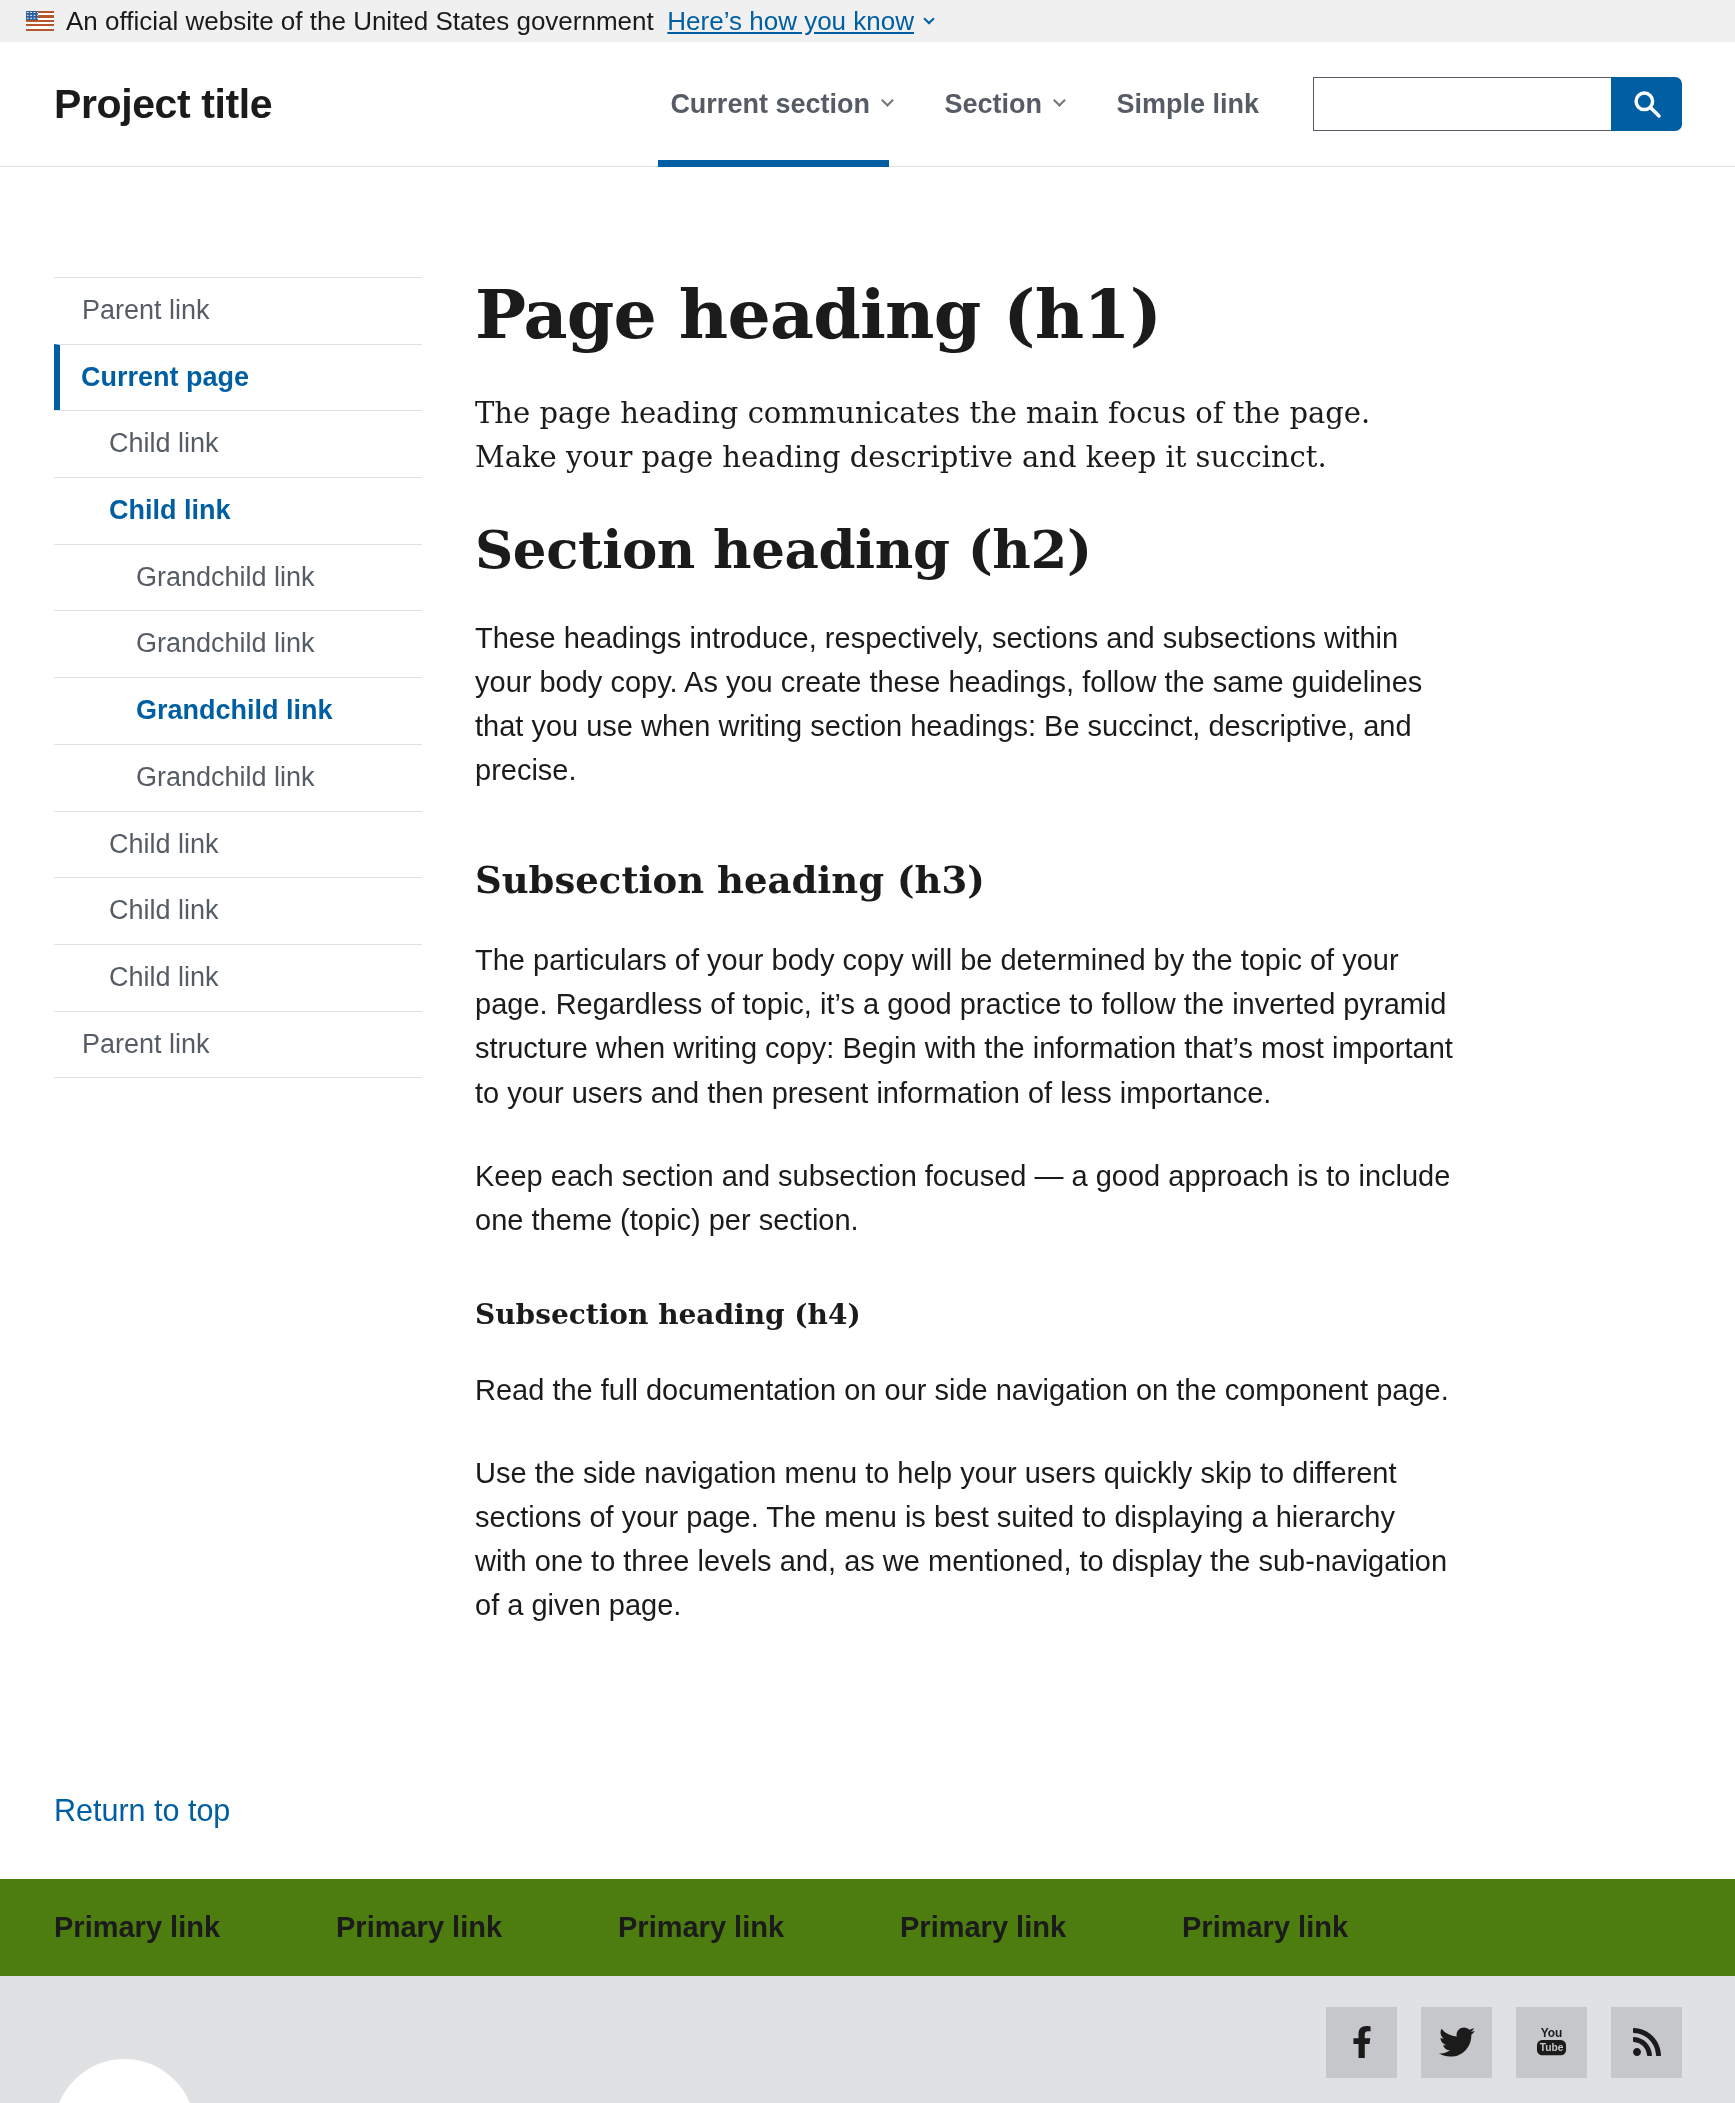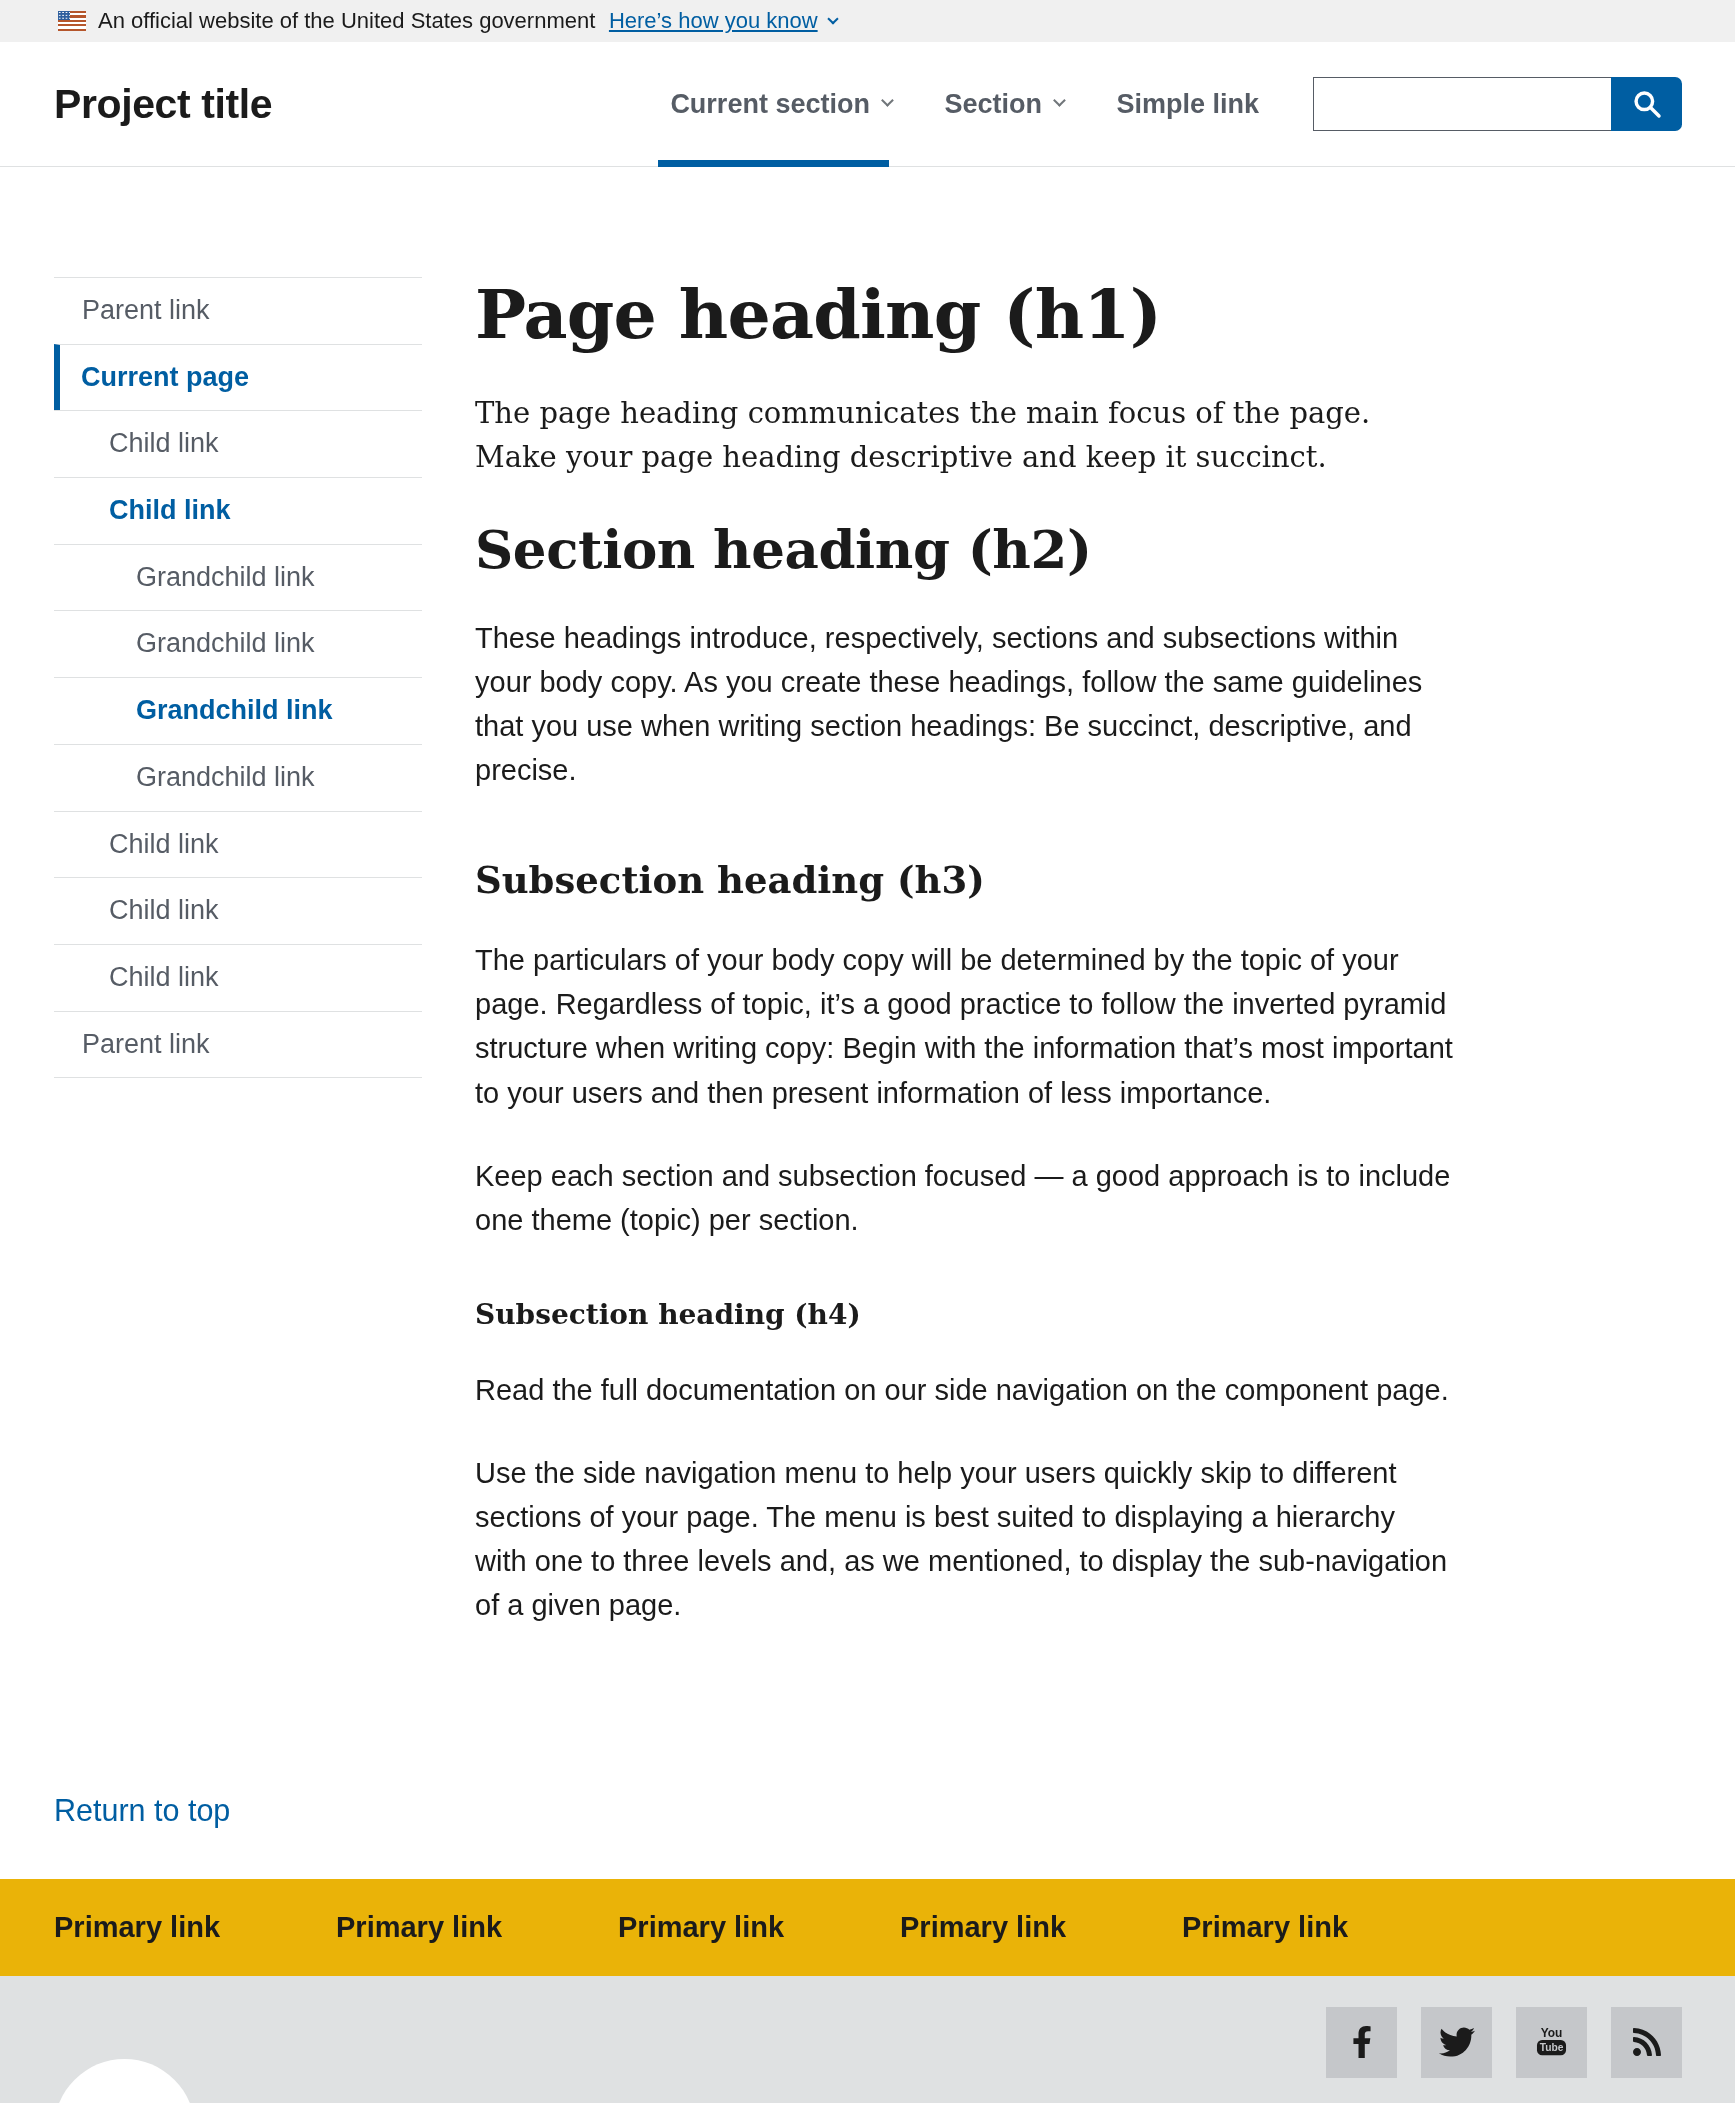--- a/index.html
+++ b/index.html
@@ -9,22 +9,22 @@
     color:#1b1b1b;
     width:1736px;
   }
   .page { width:1736px; min-height:2104px; display:flex; flex-direction:column; }
 
   
   .gov-banner {
     background:#f0f0f0;
     height:42px;
     display:flex; align-items:center;
-    padding:0 58px;
-    font-size:22px;
+    padding:0 26px;
+    font-size:26px;
   }
   .flag {
     width:28px; height:19.5px; position:relative; margin-right:12px; flex:none;
     background:repeating-linear-gradient(180deg,#b5562c 0 2.2px,#ffffff 2.2px 4.4px);
   }
   .flag .canton {
     position:absolute; left:0; top:0; width:12px; height:8.8px; background:#2e5f9e;
     background-image:radial-gradient(#ffffff 28%, rgba(0,0,0,0) 32%);
     background-size:3.4px 2.9px;
   }
@@ -117,21 +117,21 @@
     font-size:29px; line-height:1.52; color:#1b1b1b;
     max-width:979px; margin-bottom:39px;
   }
 
   
   .return-wrap { padding:0 54px; margin-top:127px; margin-bottom:51px; }
   .return-link { font-size:30.5px; color:#005ea2; cursor:pointer; }
 
   
   .footer-nav {
-    background:#eab308; height:97px;
+    background:#4d7c0f; height:97px;
     display:flex; align-items:center; padding:0 54px;
   }
   .footer-nav a {
     font-size:29px; font-weight:bold; color:#1b1b1b; text-decoration:none;
     width:282px; flex:none; cursor:pointer;
   }
   .footer-secondary {
     background:#dfe1e2; height:256px;
     display:flex; align-items:flex-start; justify-content:space-between;
     padding:0 54px; overflow:hidden;

